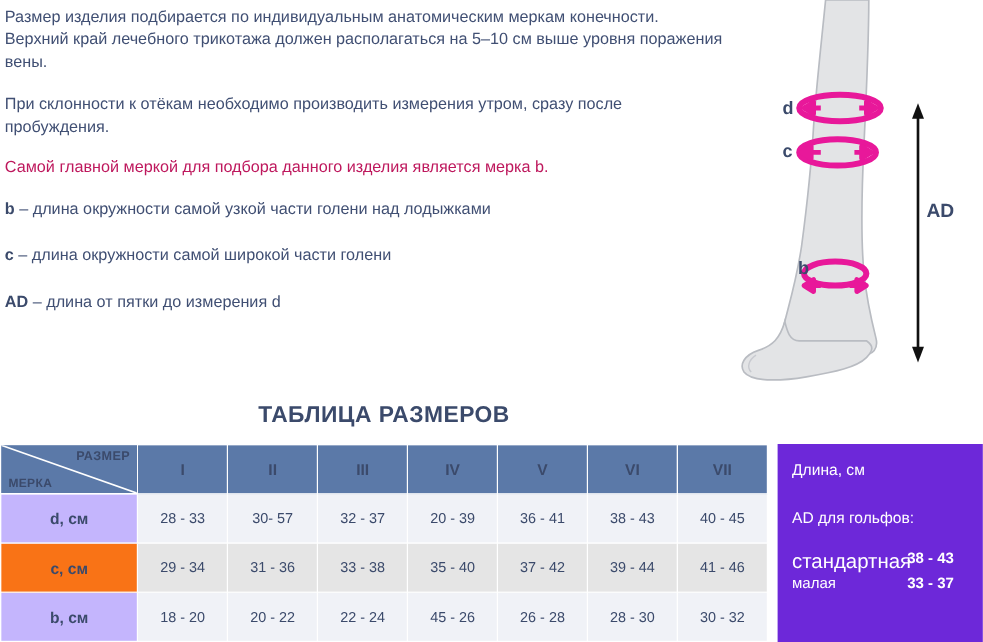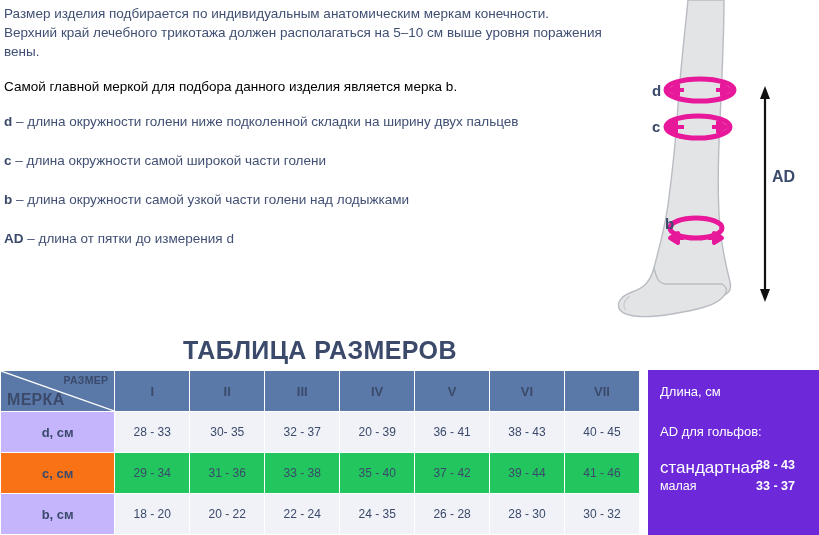--- a/index.html
+++ b/index.html
@@ -28,21 +28,21 @@
     top: 4px;
     width: 600px;
   }
   .para {
     font-size: 13.5px;
     line-height: 19px;
     color: #404f73;
     margin: 0 0 14px 0;
   }
   .para.intro { margin-bottom: 16px; }
-  .para.pink { color: #000000; margin-bottom: 16px; }
+  .para.pink { color: #be185d; margin-bottom: 16px; }
   .defs .para { margin-bottom: 20px; }
   .lead {
     font-weight: bold;
     color: #3b4a6b;
   }
 
   
   .illus {
     position: absolute;
     left: 610px;
@@ -62,21 +62,21 @@
   .lbl-b { left: 55px; top: 215px; }
   .lbl-ad { left: 162px; top: 168px; font-size: 16px; }
 
   
   .tbl-title {
     position: absolute;
     left: 0;
     top: 336px;
     width: 640px;
     text-align: center;
-    font-size: 25px;
+    font-size: 19px;
     font-weight: bold;
     color: #3b4a6b;
     letter-spacing: 0.4px;
   }
 
   
   table.sizes {
     position: absolute;
     left: 0;
     top: 370px;
@@ -106,21 +106,21 @@
     top: 3px;
     font-size: 10.5px;
     font-weight: bold;
     letter-spacing: 0.3px;
     padding-left: 45px;
   }
   .corner .t2 {
     position: absolute;
     left: 6px;
     bottom: 2px;
-    font-size: 16px;
+    font-size: 10px;
     font-weight: bold;
     letter-spacing: 0.3px;
   }
   .corner .diag {
     position: absolute;
     left: 0; top: 0; width: 100%; height: 100%;
   }
   th.romanhead {
     background: #5b79a8;
     color: #ffffff;
@@ -132,21 +132,21 @@
     background: #c4b5fd;
     font-weight: bold;
     font-size: 13px;
     width: 115px;
   }
   td.cell {
     background: #f0f2f7;
     font-size: 12px;
   }
   tr.alt td.rowhead { background: #f97316; }
-  tr.alt td.cell { background: #22c55e; }
+  tr.alt td.cell { background: #e5e5e5; }
 
   
   .panel {
     position: absolute;
     left: 648px;
     top: 370px;
     width: 171px;
     height: 165px;
     background: #6d28d9;
     color: #ffffff;
@@ -169,26 +169,26 @@
   .panel .r2l { position: absolute; left: 12px; top: 109px; font-size: 12.5px; }
   .panel .r2v { position: absolute; left: 108px; top: 109px; font-size: 12.5px; font-weight: bold; }
 </style>
 </head>
 <body>
 
 <div class="page">
 
   <div class="textcol">
     <p class="para intro">Размер изделия подбирается по индивидуальным анатомическим меркам конечности. Верхний край лечебного трикотажа должен располагаться на 5–10 см выше уровня поражения вены.</p>
+    <p class="para">При склонности к отёкам необходимо производить измерения утром, сразу после пробуждения.</p>
     <p class="para pink">Самой главной меркой для подбора данного изделия является мерка b.</p>
 
     <div class="defs">
-      <p class="para"><span class="lead">d</span><span> – длина окружности голени ниже подколенной складки на ширину двух пальцев</span></p>
+      <p class="para"><span class="lead">b</span><span> – длина окружности самой узкой части голени над лодыжками</span></p>
       <p class="para"><span class="lead">c</span><span> – длина окружности самой широкой части голени</span></p>
-      <p class="para"><span class="lead">b</span><span> – длина окружности самой узкой части голени над лодыжками</span></p>
       <p class="para"><span class="lead">AD</span><span> – длина от пятки до измерения d</span></p>
     </div>
   </div>
 
   <div class="illus">
     <svg width="209" height="330" viewBox="0 0 209 330">
 
       <path d="M78,0 C74,40 70,75 68,105 C66,140 62,175 58,205 C54,232 48,252 44,268 C40,282 42,292 54,296 L108,296 C118,296 122,290 120,282 C116,266 112,248 110,228 C107,196 108,160 110,120 C112,78 114,36 114,0 Z" fill="#e3e4e6" stroke="#b9bcc2" stroke-width="1.4"></path>
 
       <path d="M44,268 C40,282 34,288 22,292 C10,296 6,304 10,310 C16,318 38,318 62,314 C86,310 104,306 112,298 C118,292 118,288 112,284 L56,284 C48,284 46,276 44,268 Z" fill="#e3e4e6" stroke="#b9bcc2" stroke-width="1.4"></path>
@@ -243,21 +243,21 @@
         <th class="romanhead">IV</th>
         <th class="romanhead">V</th>
         <th class="romanhead">VI</th>
         <th class="romanhead">VII</th>
       </tr>
     </thead>
     <tbody>
       <tr>
         <td class="rowhead">d, см</td>
         <td class="cell">28 - 33</td>
-        <td class="cell">30- 35</td>
+        <td class="cell">30- 57</td>
         <td class="cell">32 - 37</td>
         <td class="cell">20 - 39</td>
         <td class="cell">36 - 41</td>
         <td class="cell">38 - 43</td>
         <td class="cell">40 - 45</td>
       </tr>
       <tr class="alt">
         <td class="rowhead">c, см</td>
         <td class="cell">29 - 34</td>
         <td class="cell">31 - 36</td>
@@ -265,21 +265,21 @@
         <td class="cell">35 - 40</td>
         <td class="cell">37 - 42</td>
         <td class="cell">39 - 44</td>
         <td class="cell">41 - 46</td>
       </tr>
       <tr>
         <td class="rowhead">b, см</td>
         <td class="cell">18 - 20</td>
         <td class="cell">20 - 22</td>
         <td class="cell">22 - 24</td>
-        <td class="cell">24 - 35</td>
+        <td class="cell">45 - 26</td>
         <td class="cell">26 - 28</td>
         <td class="cell">28 - 30</td>
         <td class="cell">30 - 32</td>
       </tr>
     </tbody>
   </table>
 
   <div class="panel">
     <div class="p-title">Длина, см</div>
     <div class="p-sub">AD для гольфов:</div>

